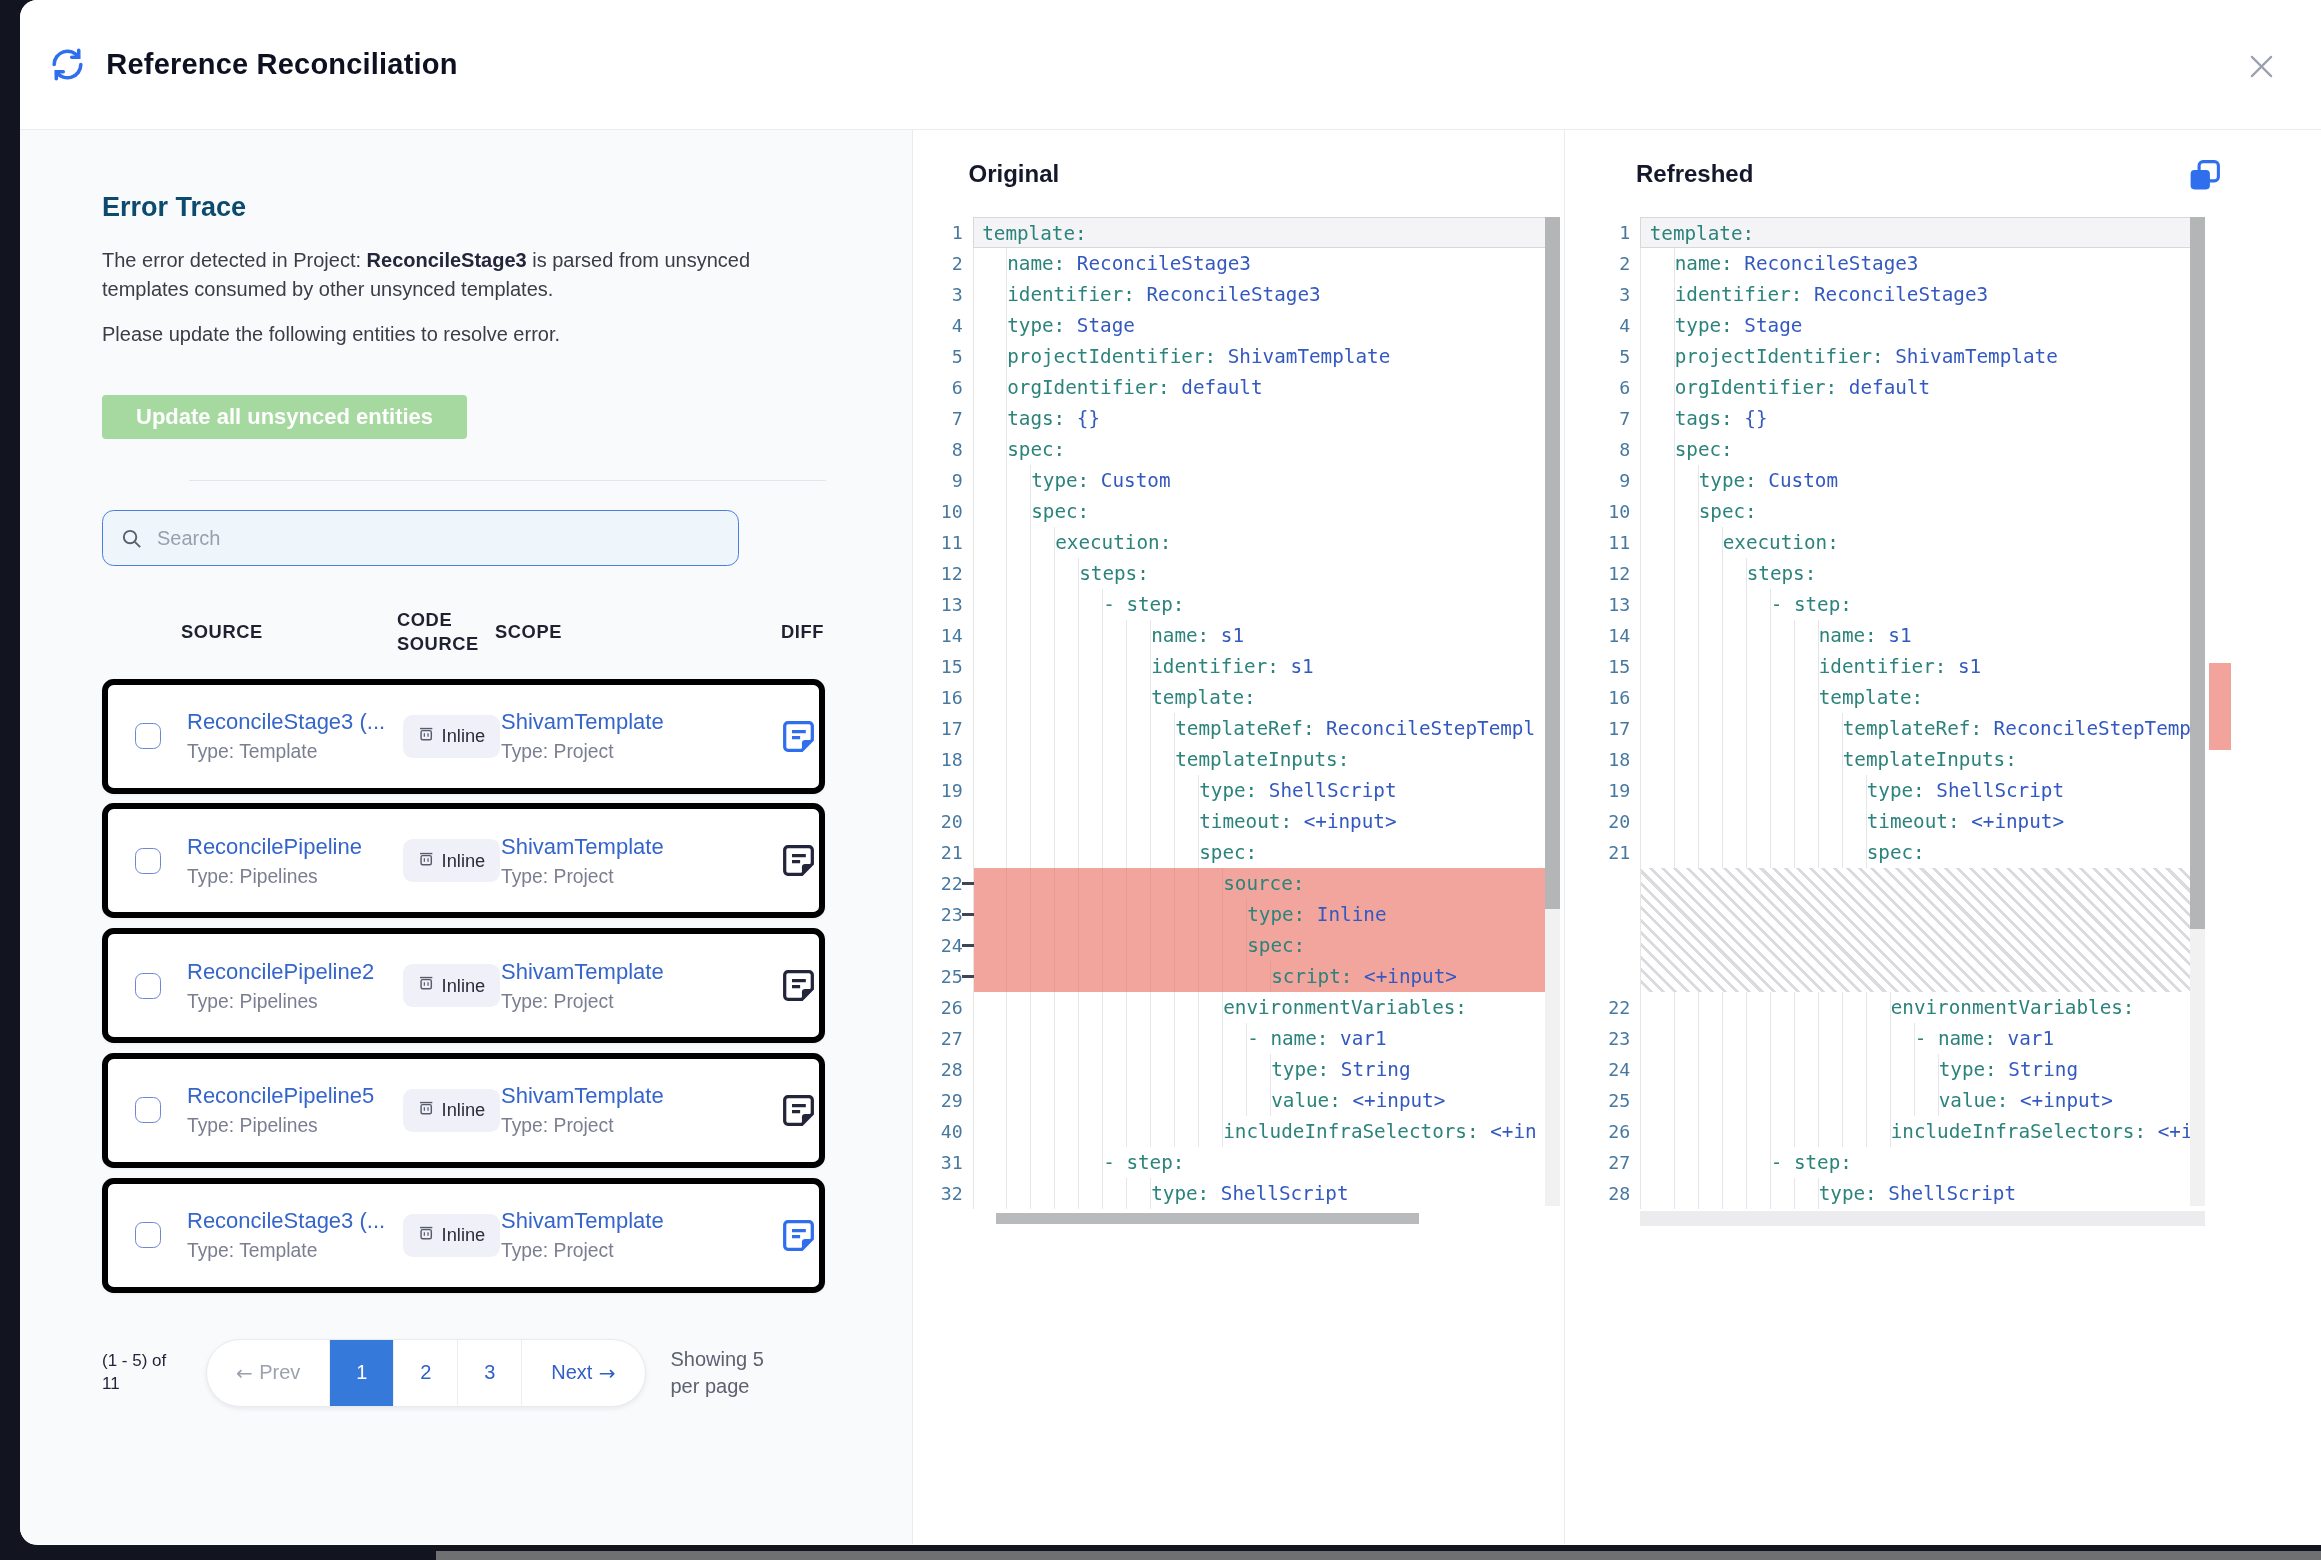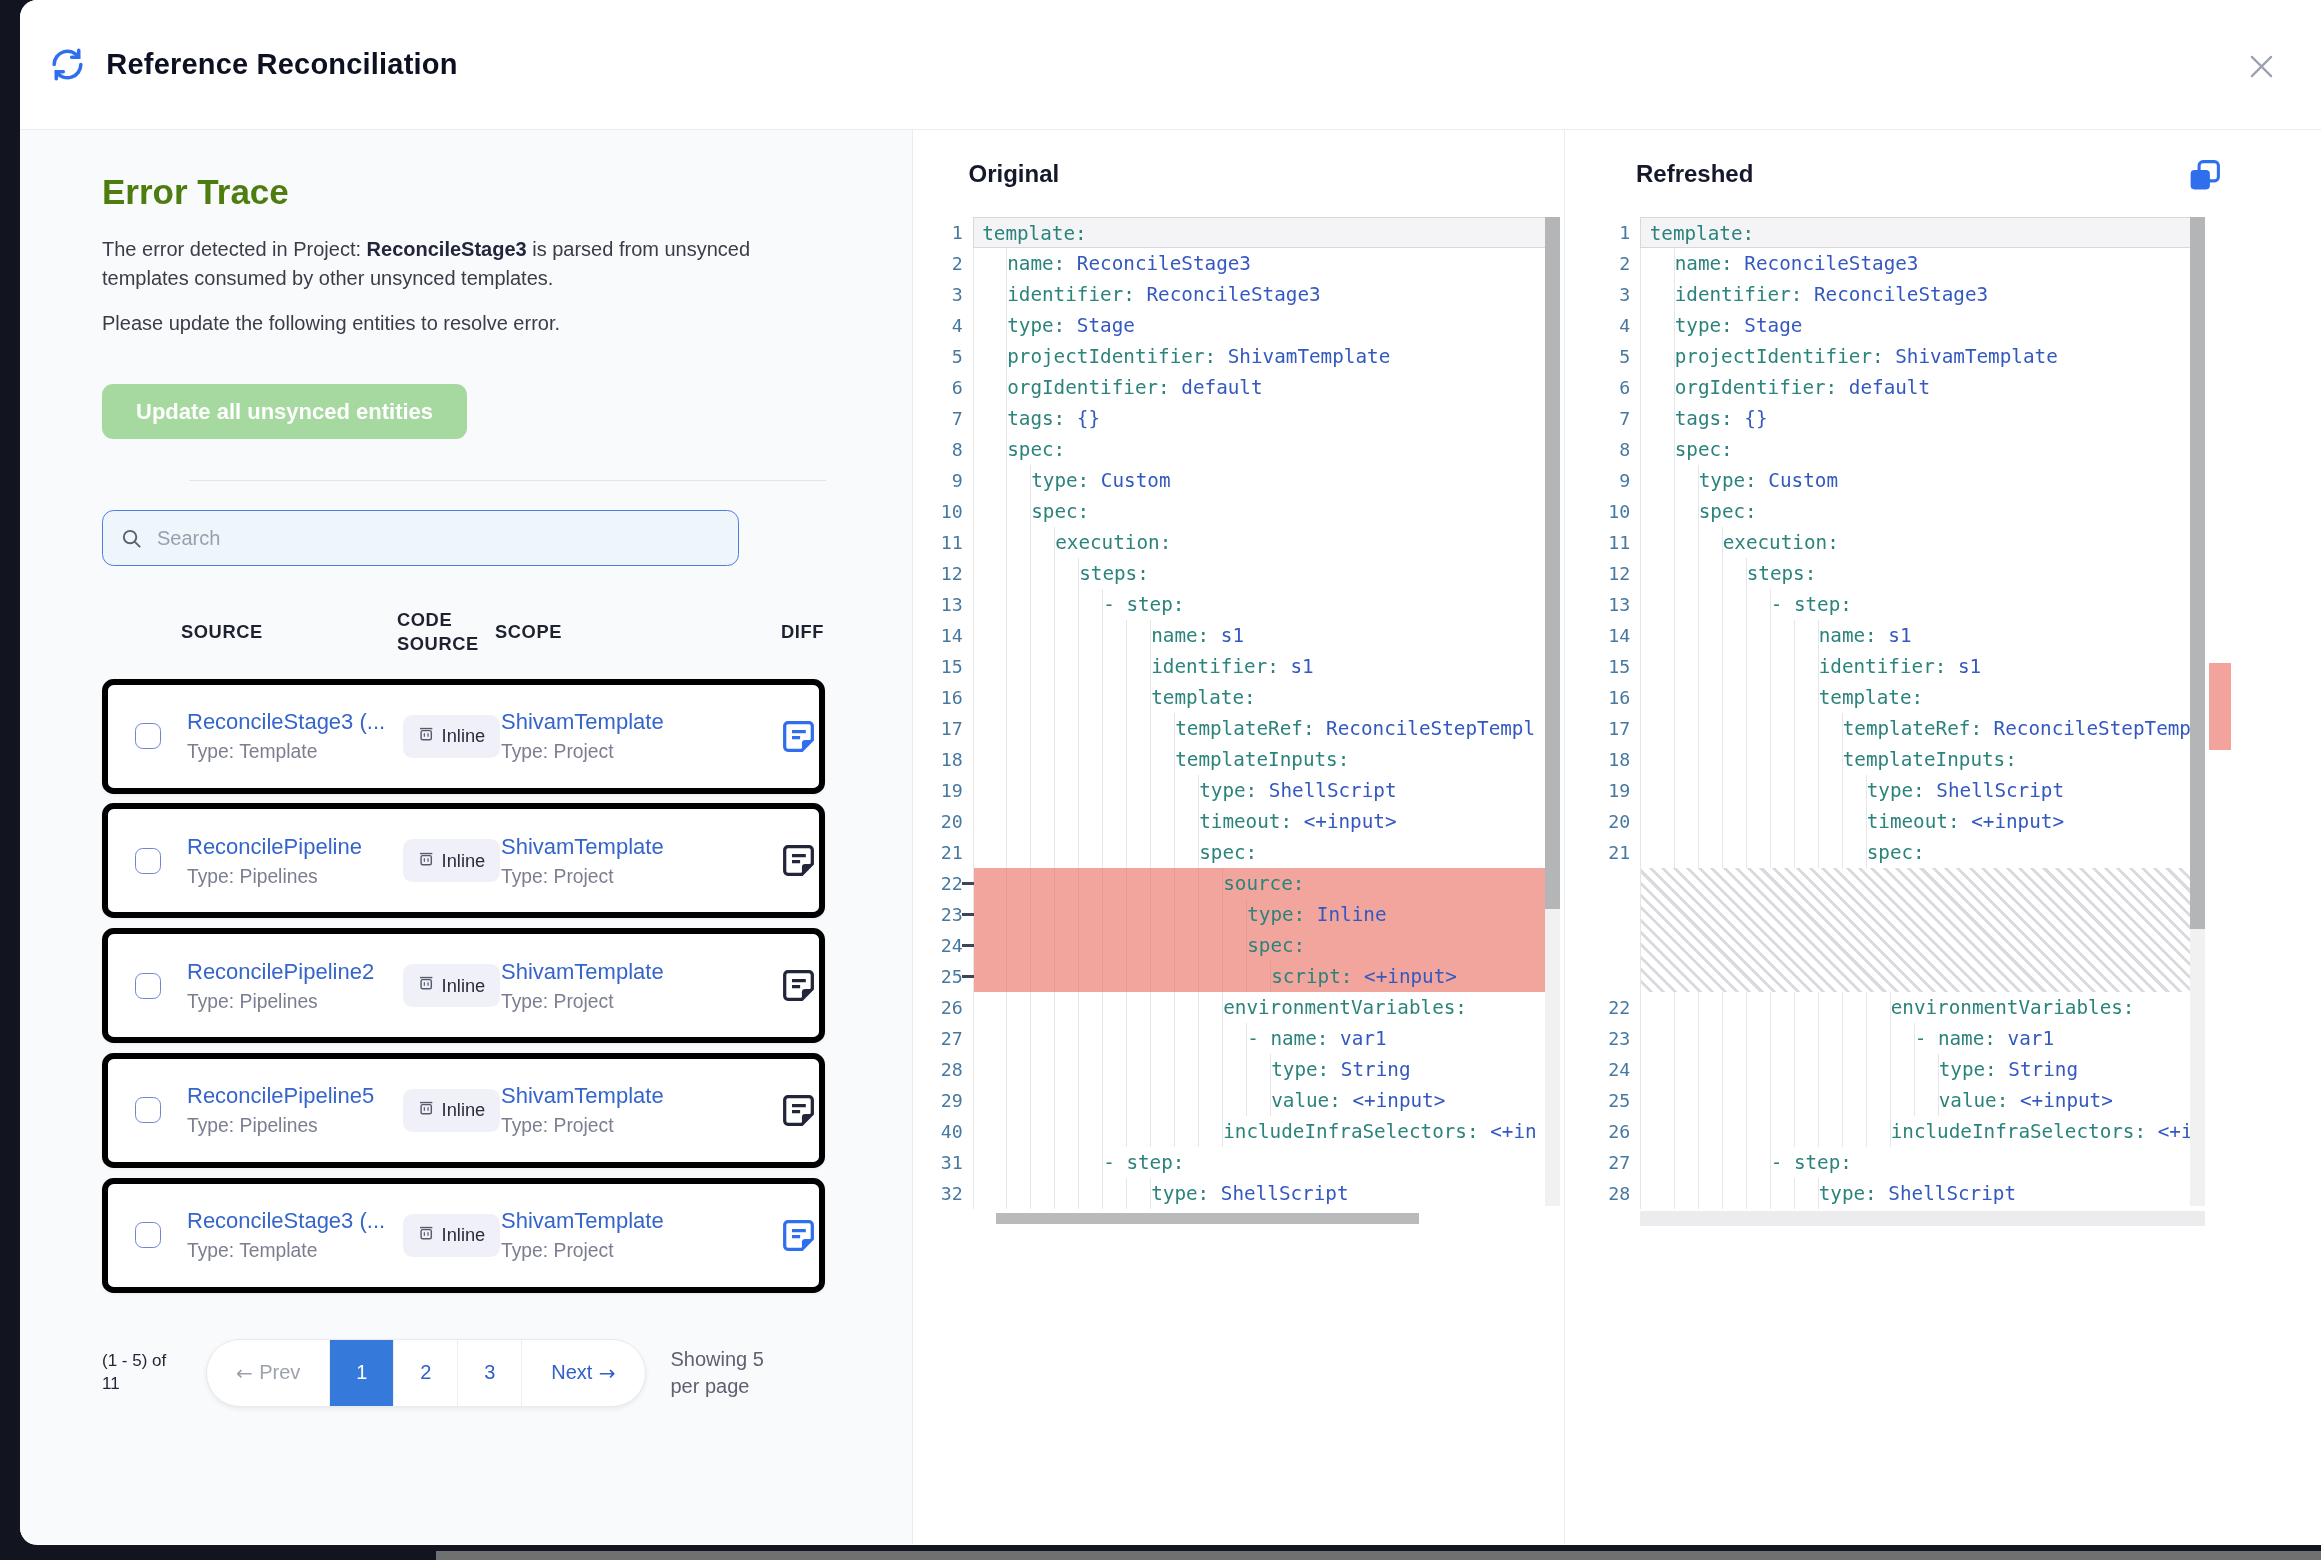--- a/index.html
+++ b/index.html
@@ -13,25 +13,25 @@
   .refresh-ic { width:39px; height:39px; flex:none; }
   .mtitle { font-size:29px; font-weight:bold; color:#0d1020; margin-left:19.3px; letter-spacing:0.2px; }
   .closebtn { position:absolute; top:48px; right:41px; width:37px; height:37px; cursor:pointer; display:flex; align-items:center; justify-content:center; }
 
   
   .mbody { display:flex; height:1414px; }
   .left { width:892px; flex:none; background:#f8fafc; padding-left:82px; }
   .diff { flex:1; background:#fff; border-left:1px solid #e9ebef; display:flex; }
 
   
-  .et-head { margin-top:42px; font-size:35px; font-weight:bold; color:#4d7c0f; }
+  .et-head { margin-top:62px; font-size:27px; font-weight:bold; color:#0c4a6e; }
   .et-p { margin-top:23px; width:671px; font-size:20px; line-height:1.43; color:#3a3c48; }
   .et-p2 { margin-top:17.4px; width:671px; font-size:20px; color:#3a3c48; }
   .et-p b { color:#23263a; }
-  .updbtn { margin-top:29px; height:55px; padding:0 34px; border:none; border-radius:11px; background:#a6d99f; color:#ffffff; font-size:22px; font-weight:bold; font-family:inherit; cursor:pointer; }
+  .updbtn { margin-top:29px; height:44px; padding:0 34px; border:none; border-radius:4px; background:#a6d99f; color:#ffffff; font-size:22px; font-weight:bold; font-family:inherit; cursor:pointer; }
   .divider { margin-top:41px; width:637px; border:none; border-top:1px solid #e3e5ea; }
   .searchbox { margin-top:29px; width:637px; height:56px; border:1.4px solid #4b7ee2; border-radius:11.6px; background:#eef6fc; display:flex; align-items:center; padding:0 17.4px; }
   .searchbox input { flex:1; border:none; outline:none; background:transparent; font-size:20px; color:#2a2d3a; margin-left:11.6px; font-family:inherit; }
   .searchbox input::placeholder { color:#99a0ad; }
 
   .tgrid { display:grid; grid-template-columns:79px 216px 98px 271px 58px; align-items:center; }
   .thead { margin-top:42px; width:723px; }
   .thead .th { font-size:18.3px; font-weight:bold; color:#1e2130; letter-spacing:0.6px; line-height:1.3; }
   .thead .th.right { text-align:right; }
 

